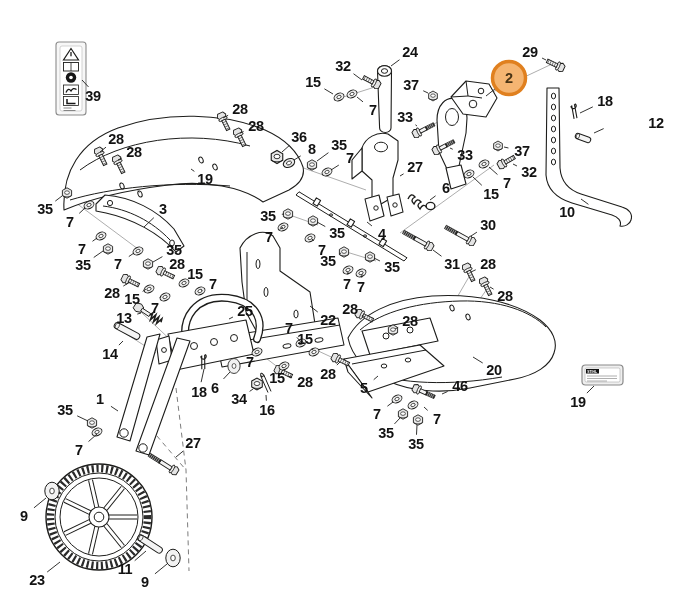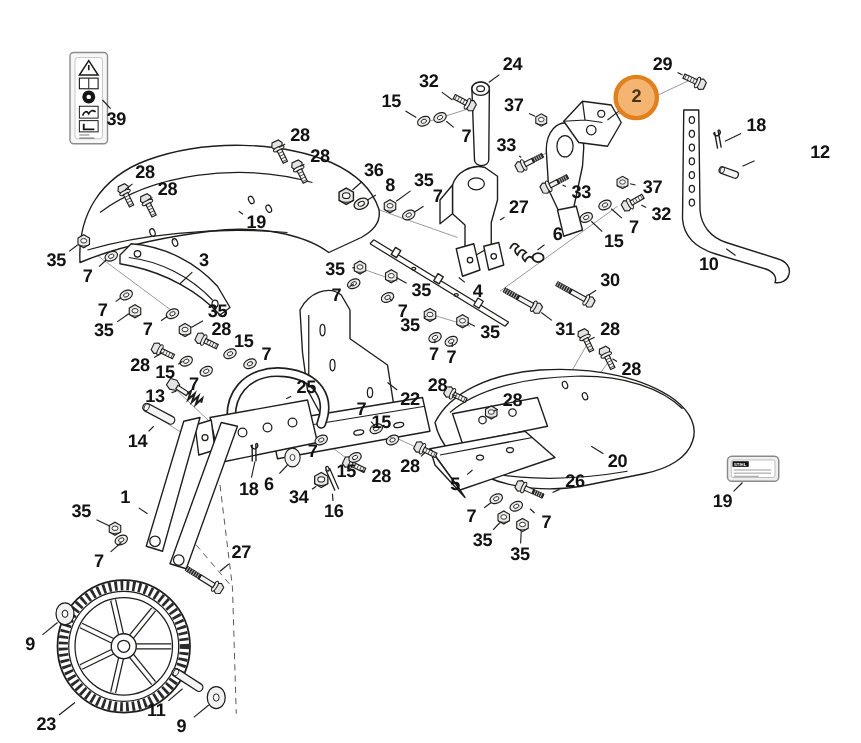--- a/index.html
+++ b/index.html
@@ -499,19 +499,19 @@
       <div class="callout" style="left: 578px; top: 402px;">19</div>
       <div class="callout" style="left: 350px; top: 309px;">28</div>
       <div class="callout" style="left: 410px; top: 321px;">28</div>
       <div class="callout" style="left: 289px; top: 328px;">7</div>
       <div class="callout" style="left: 305px; top: 339px;">15</div>
       <div class="callout" style="left: 250px; top: 362px;">7</div>
       <div class="callout" style="left: 277px; top: 378px;">15</div>
       <div class="callout" style="left: 305px; top: 382px;">28</div>
       <div class="callout" style="left: 328px; top: 374px;">28</div>
       <div class="callout" style="left: 364px; top: 388px;">5</div>
-      <div class="callout" style="left: 460px; top: 386px;">26</div>
+      <div class="callout" style="left: 460px; top: 386px;">46</div>
       <div class="callout" style="left: 377px; top: 414px;">7</div>
       <div class="callout" style="left: 386px; top: 433px;">35</div>
       <div class="callout" style="left: 416px; top: 444px;">35</div>
       <div class="callout" style="left: 437px; top: 419px;">7</div>
     </div>
 </div>
 
 </body></html>

